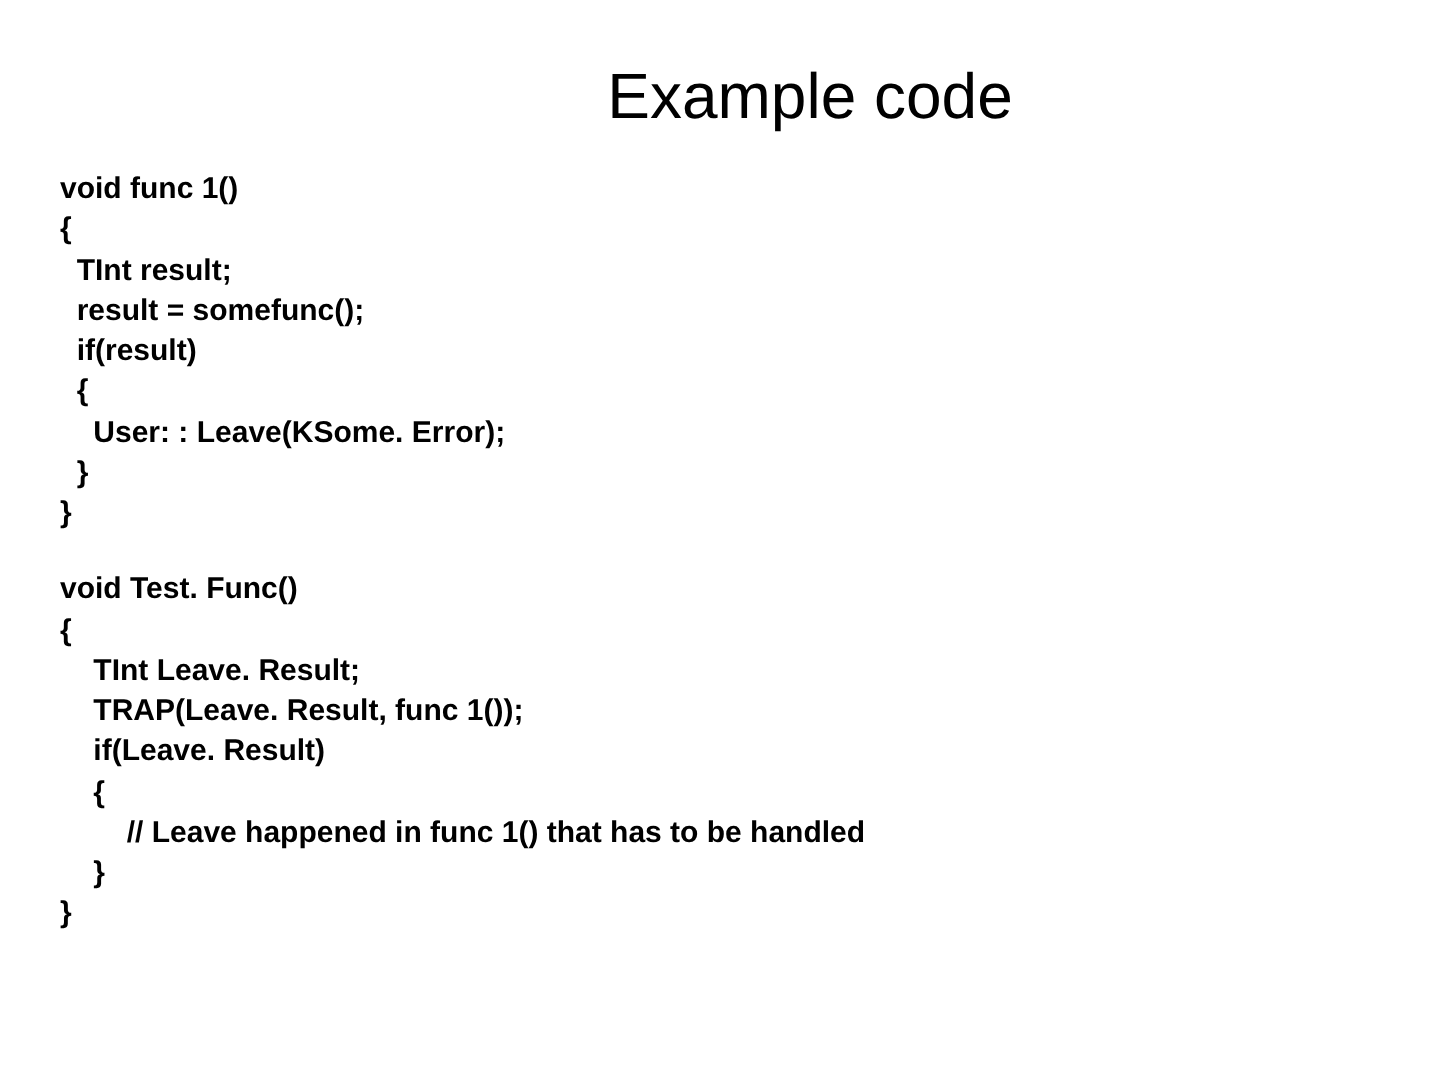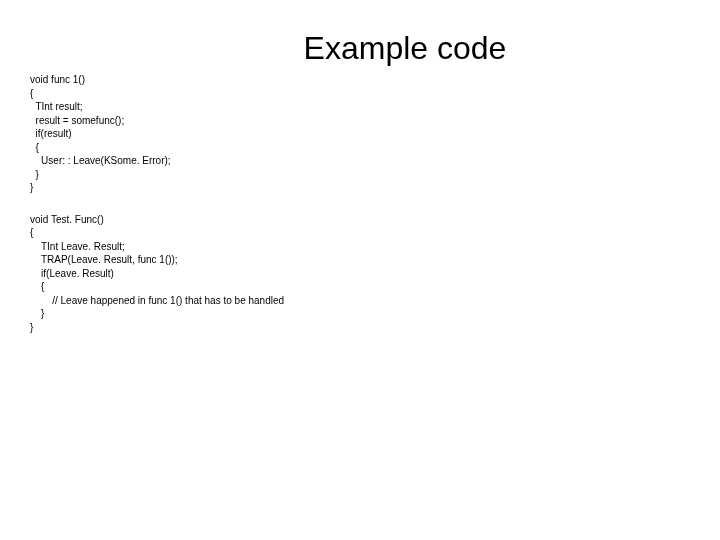--- a/index.html
+++ b/index.html
@@ -16,26 +16,26 @@
     width: 720px;
     height: 540px;
     position: relative;
     padding: 20px 30px;
     box-sizing: border-box;
   }
   .title {
     font-size: 32px;
     font-weight: 400;
     text-align: center;
-    margin: 10px 0 6px 0;
+    margin: 10px 0 18px 0;
     padding-left: 90px;
   }
   .code-block {
-    font-size: 10px;
-    font-weight: 400;
+    font-size: 15px;
+    font-weight: 700;
     line-height: 1.35;
     white-space: pre;
     font-family: Arial, Helvetica, sans-serif;
     margin-bottom: 18px;
   }
 </style>
 </head>
 <body>
 
 <div class="slide">

